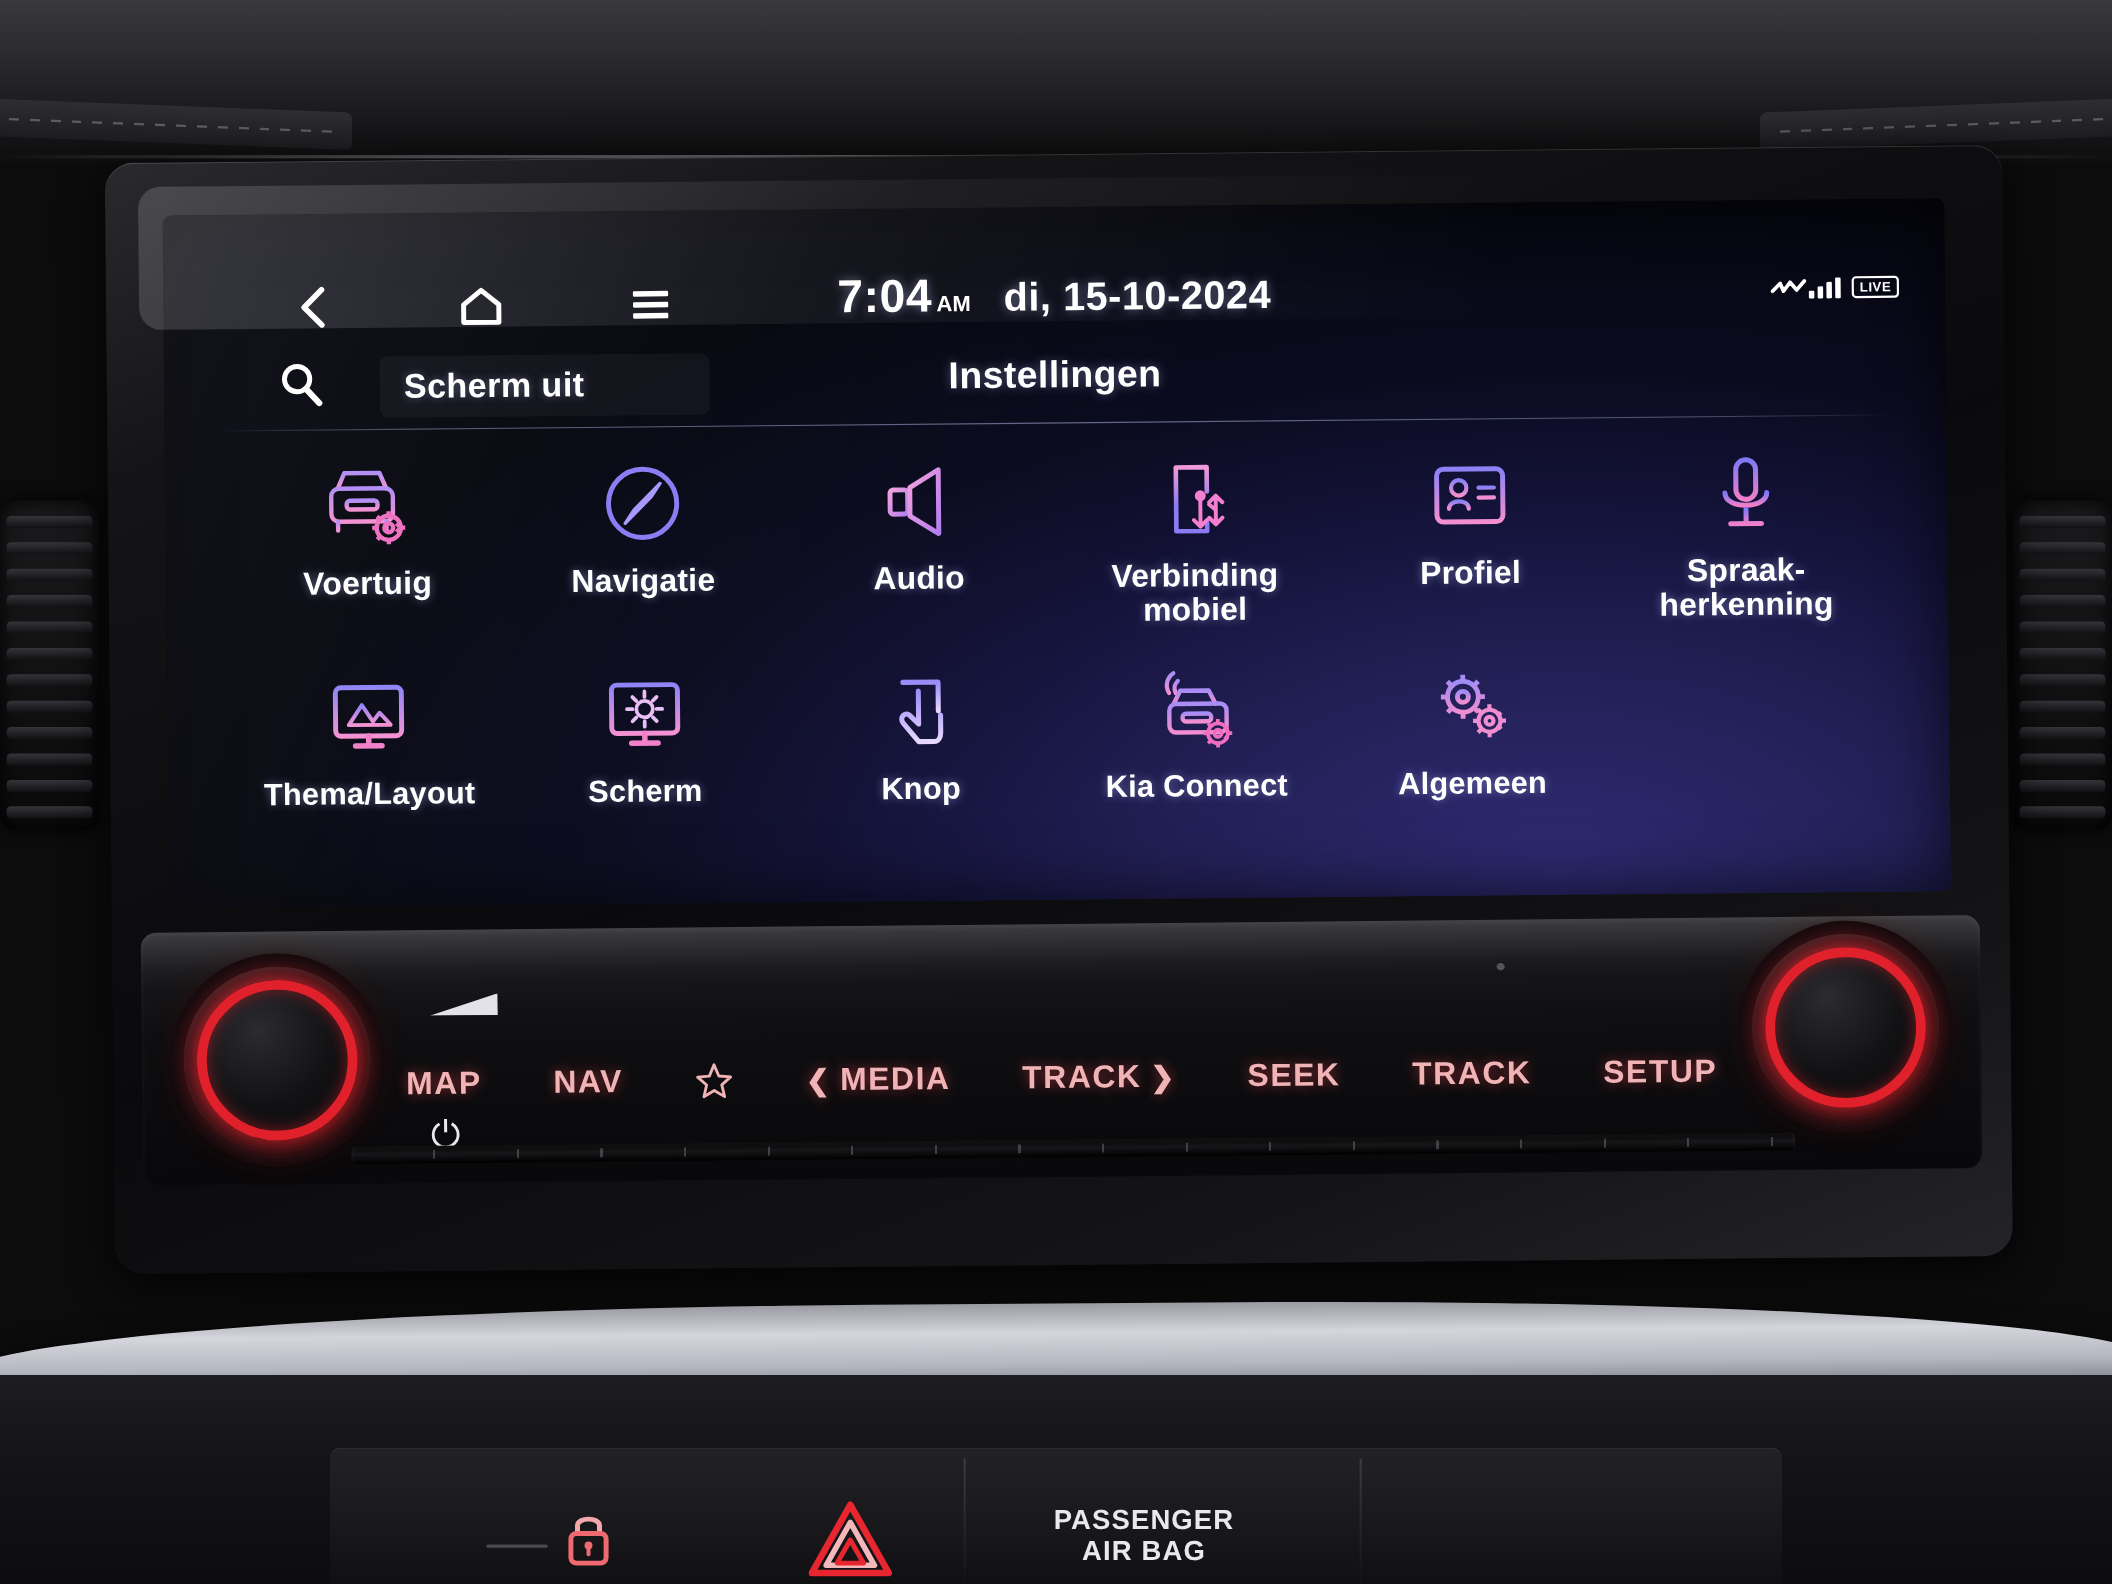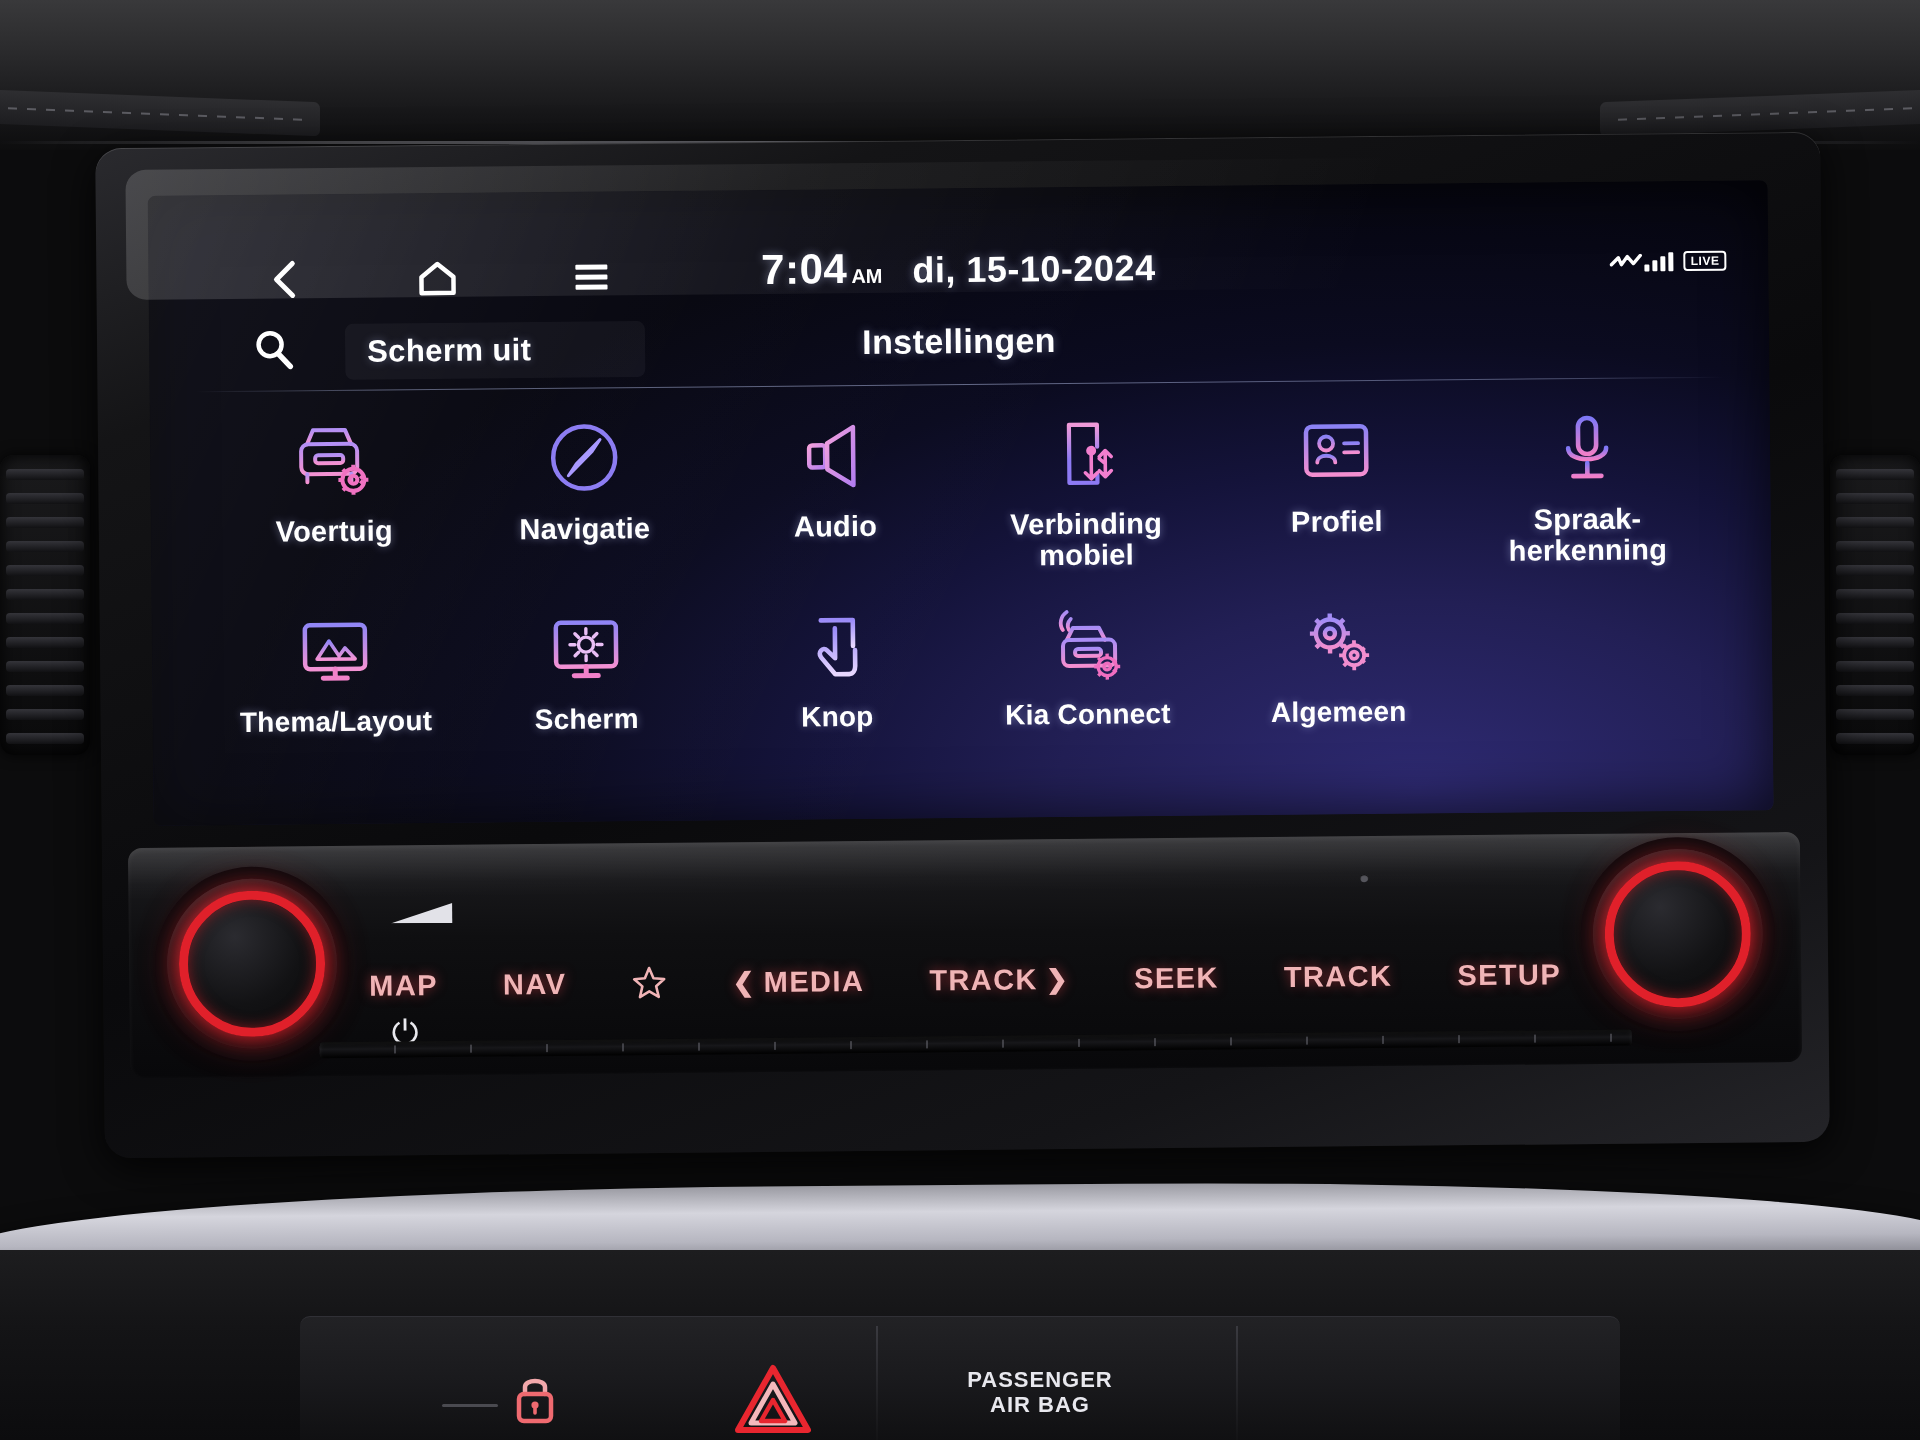--- a/index.html
+++ b/index.html
@@ -206,21 +206,21 @@
   .cd-slot:after{
     content:""; position:absolute; inset:4px 0;
     background:repeating-linear-gradient(90deg,transparent 0 74px, rgba(120,120,130,.45) 74px 76px);
   }
 
   
   .lock-ic{ position:absolute; left:512px; top:1370px; }
   .hazard{ position:absolute; left:735px; top:1364px; }
   .airbag-txt{
     position:absolute; left:900px; top:1368px; width:280px; text-align:center;
-    color:#e8e8ee; font-size:22px; font-weight:700; line-height:1.12; letter-spacing:1px;
+    color:#e8e8ee; font-size:25px; font-weight:700; line-height:1.12; letter-spacing:1px;
   }
   .dash-line{ position:absolute; left:442px; top:1404px; width:56px; height:3px;
               background:#4a4a50; border-radius:2px; }
 </style>
 </head>
 <body>
 
 <div id="scene">
 
   <div class="dash-top"></div>

